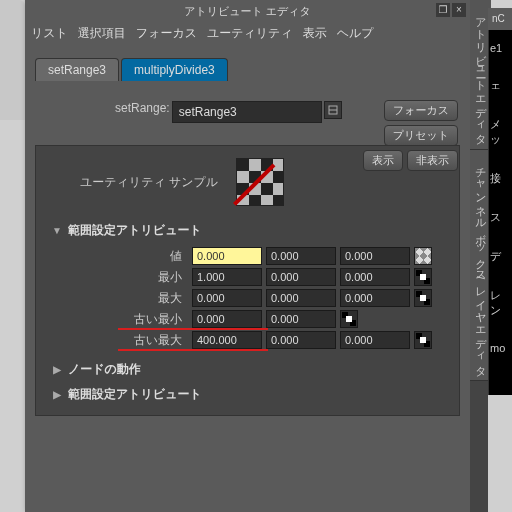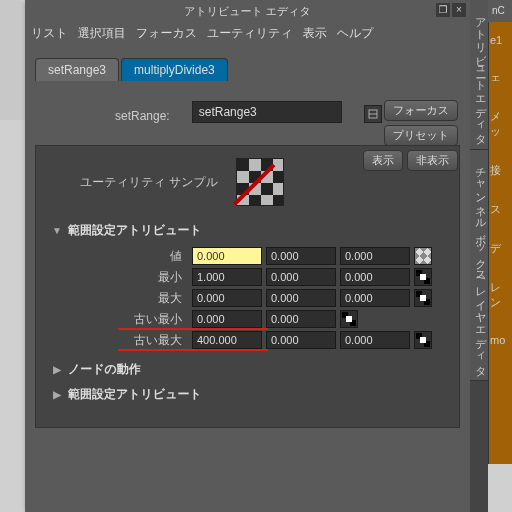--- a/index.html
+++ b/index.html
@@ -10,25 +10,25 @@
   .titlebar .win-icons span { width: 14px; height: 14px; background: #3a3a3a; color: #ccc; font-size: 10px; line-height: 14px; text-align: center; }
   .menubar { height: 22px; padding: 0 6px; color: #ddd; font-size: 12px; display: flex; gap: 10px; align-items: center; }
   .menubar span { cursor: default; }
   .content { padding: 4px 10px 10px 10px; }
   .tabs { display: flex; margin-top: 10px; margin-bottom: 20px; }
   .tab { padding: 4px 12px; font-size: 12px; color: #ddd; background: #0369a1; border: 1px solid #333; border-bottom: none; border-radius: 4px 4px 0 0; margin-right: 2px; }
   .tab.active { background: #696969; }
   .pill-btn { background: linear-gradient(#6a6a6a,#505050); border: 1px solid #333; border-radius: 4px; color: #ddd; font-size: 11px; padding: 2px 8px; text-align: center; min-width: 60px; }
   .right-pills { position: absolute; right: 12px; top: 100px; display: flex; flex-direction: column; gap: 4px; align-items: flex-end; }
   .row-pills { display: flex; gap: 4px; }
-  .node-row { display: flex; align-items: flex-end; gap: 22px; margin-top: 6px; margin-left: 80px; }
+  .node-row { display: flex; align-items: flex-start; gap: 2px; margin-top: 6px; margin-left: 80px; }
   .node-row label { color: #ccc; font-size: 12px; }
   .node-row input { background: #2e2e2e; border: 1px solid #222; color: #ddd; font-size: 12px; padding: 3px 6px; width: 150px; }
   .icon-square { width: 18px; height: 18px; background: #3a3a3a; border: 1px solid #222; display: flex; align-items: center; justify-content: center; }
-  .panel { background: #444; border: 1px solid #333; margin-top: 22px; padding: 12px 16px 20px 16px; }
+  .panel { background: #444; border: 1px solid #333; margin-top: 22px; padding: 12px 16px 8px 16px; }
   .sample-row { display: flex; align-items: center; gap: 18px; margin-left: 28px; margin-bottom: 12px; }
   .sample-row span { color: #ccc; font-size: 12px; }
   .sample-swatch { width: 48px; height: 48px; background-image:
     linear-gradient(45deg,#bbb 25%,transparent 25%),
     linear-gradient(-45deg,#bbb 25%,transparent 25%),
     linear-gradient(45deg,transparent 75%,#bbb 75%),
     linear-gradient(-45deg,transparent 75%,#bbb 75%);
     background-size: 24px 24px;
     background-position: 0 0,0 12px,12px -12px,-12px 0;
     background-color: #222; border: 1px solid #222; position: relative; }
@@ -45,21 +45,21 @@
   .marker.checker { background-image:
     linear-gradient(45deg,#888 25%,transparent 25%),
     linear-gradient(-45deg,#888 25%,transparent 25%),
     linear-gradient(45deg,transparent 75%,#888 75%),
     linear-gradient(-45deg,transparent 75%,#888 75%);
     background-size: 8px 8px; background-color:#ddd; }
   .redline { position: absolute; height: 2px; background: #d81e1e; }
   .right-tabs { position: absolute; right: 0; top: 0; width: 20px; height: 512px; background: #444; }
   .vtab { writing-mode: vertical-rl; color: #ccc; font-size: 11px; padding: 10px 3px; background: #555; border-bottom: 1px solid #333; text-align: center; }
   .left-shadow { position:absolute; left:0; top:0; width:25px; height:120px; background:#c8c8c8; border-top-right-radius: 6px;}
-  .far-right { position:absolute; left:488px; top:0; width:24px; height:464px; background:#a16207; box-shadow:inset 1px 0 0 #333; }
+  .far-right { position:absolute; left:488px; top:8px; width:24px; height:387px; background:#000000; box-shadow:inset 1px 0 0 #333; }
   .far-right-title { height:22px; background:#5a5a5a; color:#ddd; font-size:10px; text-align:left; padding-left:4px; line-height:22px;}
   .far-right .lbl { color:#ccc; font-size:11px; padding:12px 2px; }
 </style>
 </head>
 <body>
 
 <div class="left-shadow"></div>
 
 <div class="main-area">
   <div class="titlebar">

